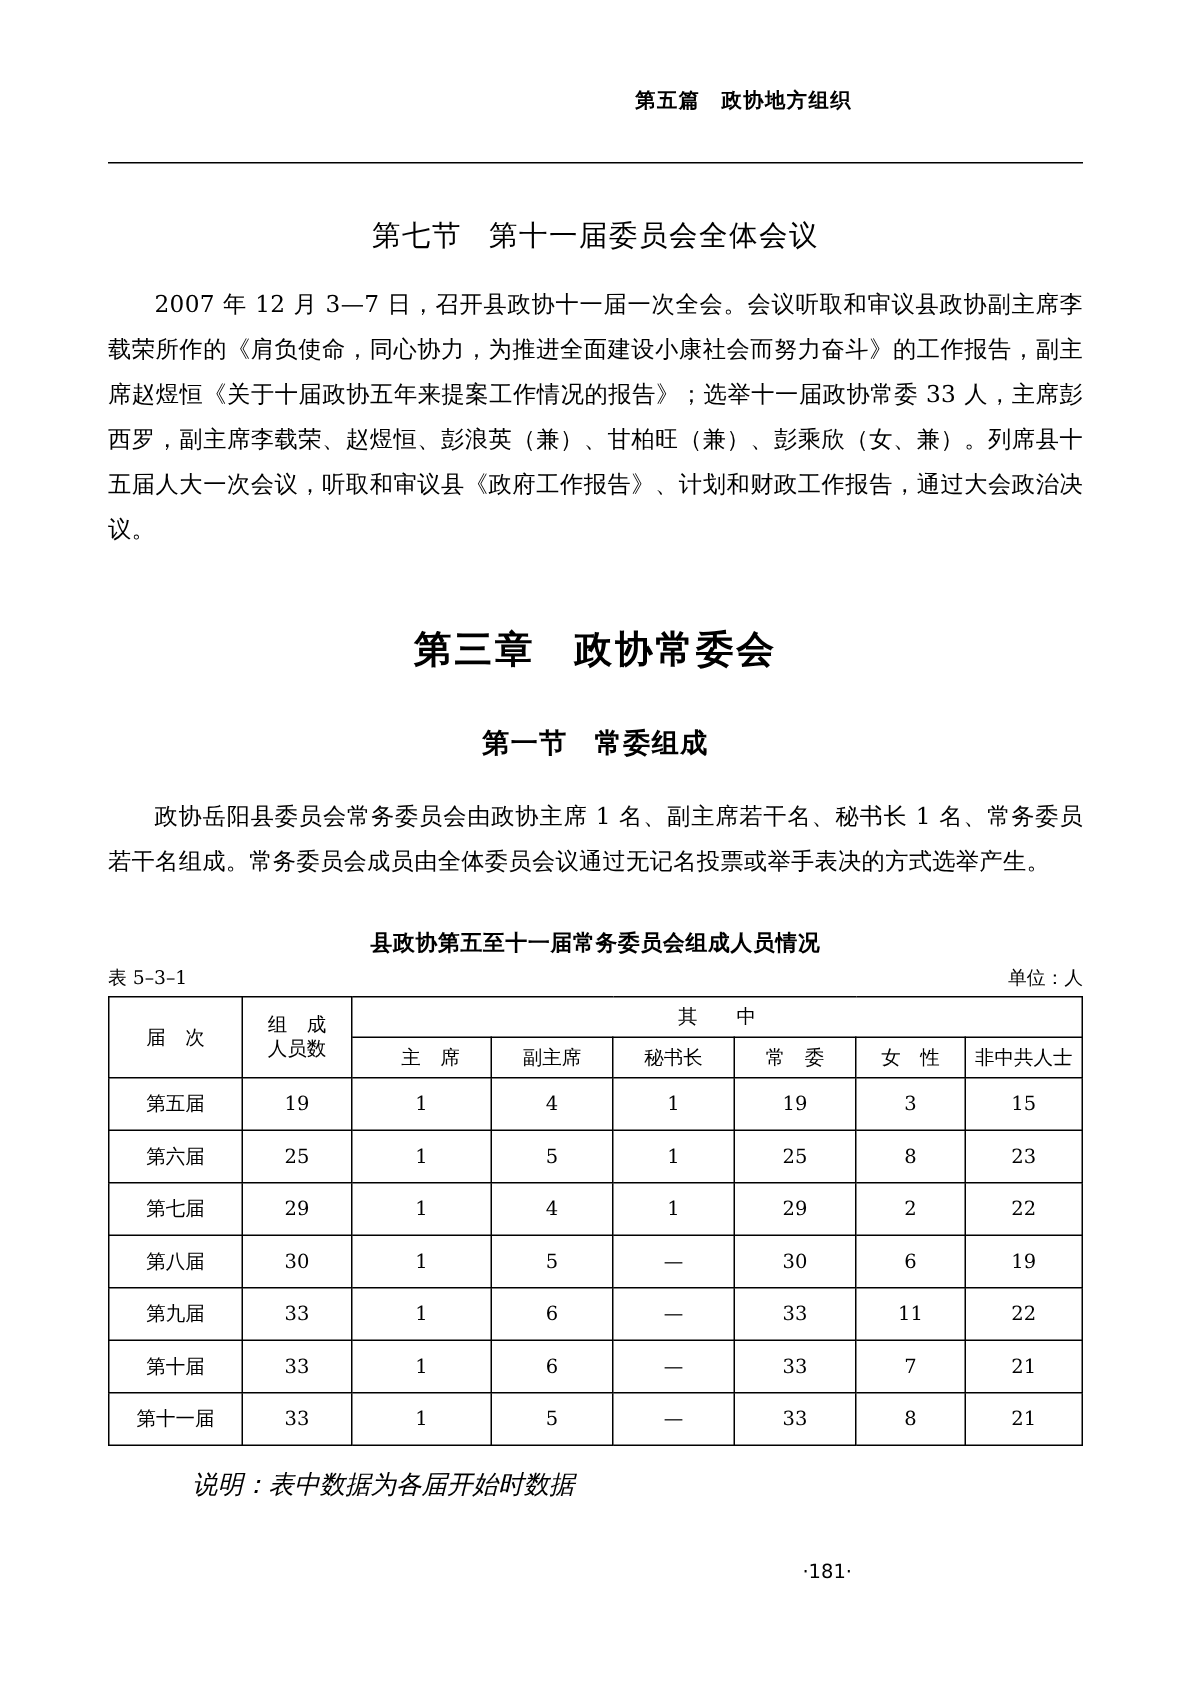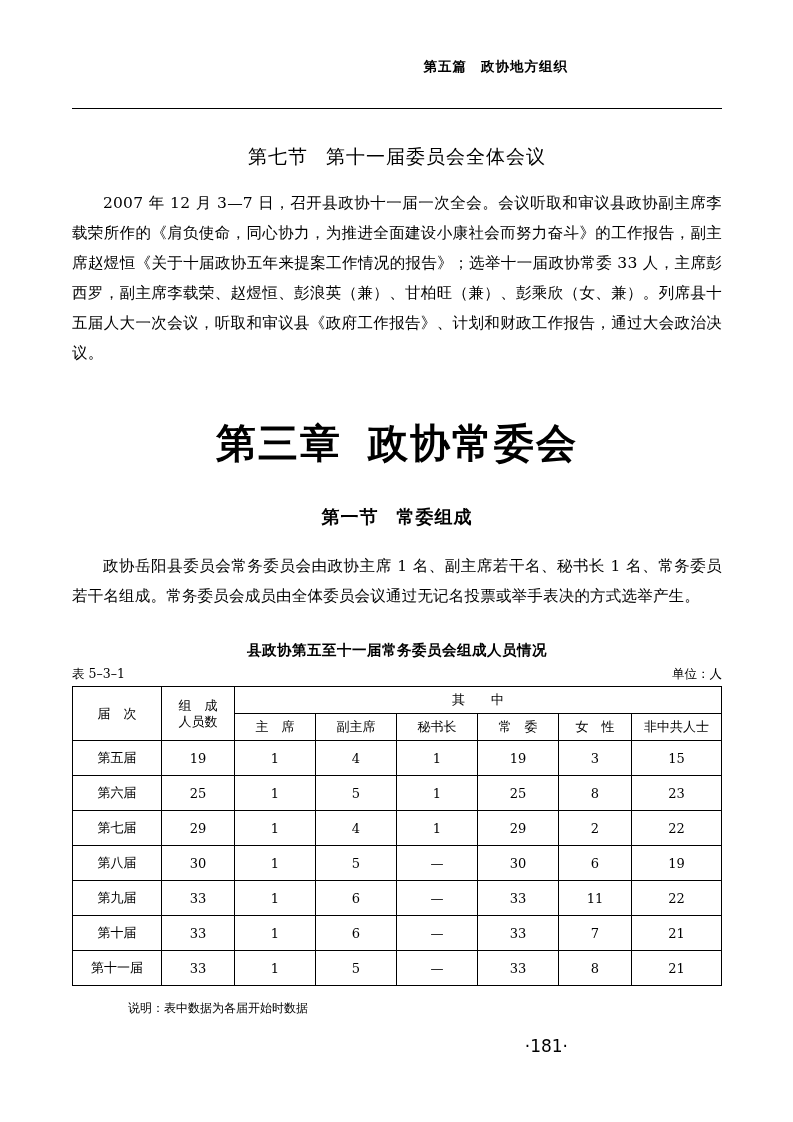--- a/index.html
+++ b/index.html
@@ -68,21 +68,21 @@
     font-family: "DejaVu Sans", "Liberation Sans", sans-serif;
     margin: 26px 0 18px 0;
     letter-spacing: 1px;
   }
   .sec-title .gap {
     display: inline-block;
     width: 18px;
   }
   .chapter-title {
     text-align: center;
-    font-size: 40px;
+    font-size: 25px;
     font-weight: bold;
     font-family: "DejaVu Serif", "Liberation Serif", serif;
     margin: 48px 0 34px 0;
     letter-spacing: 2px;
   }
   .chapter-title .gap {
     display: inline-block;
     width: 26px;
   }
   .sec-title2 {
@@ -142,28 +142,29 @@
   }
   table.data th.h-tall {
     height: 26px;
   }
   .hdr-two-line {
     line-height: 16px;
     font-size: 13px;
   }
   .note {
     margin-top: 14px;
-    font-size: 12px;
+    font-size: 17px;
     padding-left: 56px;
+    font-style: italic;
   }
   .folio {
     position: absolute;
     right: 72px;
     bottom: 66px;
-    font-size: 17px;
+    font-size: 13px;
     font-family: "DejaVu Sans", "Liberation Sans", sans-serif;
   }
 </style>
 </head>
 <body>
 
 <div class="page">
 
   <div class="running-head">
     <span>第五篇</span><span class="sep"></span><span>政协地方组织</span>
@@ -200,21 +201,21 @@
         <thead>
           <tr>
             <th rowspan="2" style="width:88px;">届　次</th>
             <th rowspan="2" style="width:72px;" class="hdr-two-line">
               <div>组　成</div>
               <div>人员数</div>
             </th>
             <th colspan="6" class="h-tall">其　　中</th>
           </tr>
           <tr>
-            <th style="width:80px;" class="h-tall">主　席</th>
+            <th style="width:80px;padding-left:12px;" class="h-tall">主　席</th>
             <th style="width:80px;" class="h-tall">副主席</th>
             <th style="width:80px;" class="h-tall">秘书长</th>
             <th style="width:80px;" class="h-tall">常　委</th>
             <th style="width:72px;" class="h-tall">女　性</th>
             <th class="h-tall">非中共人士</th>
           </tr>
         </thead>
         <tbody>
           <tr>
             <td>第五届</td>

